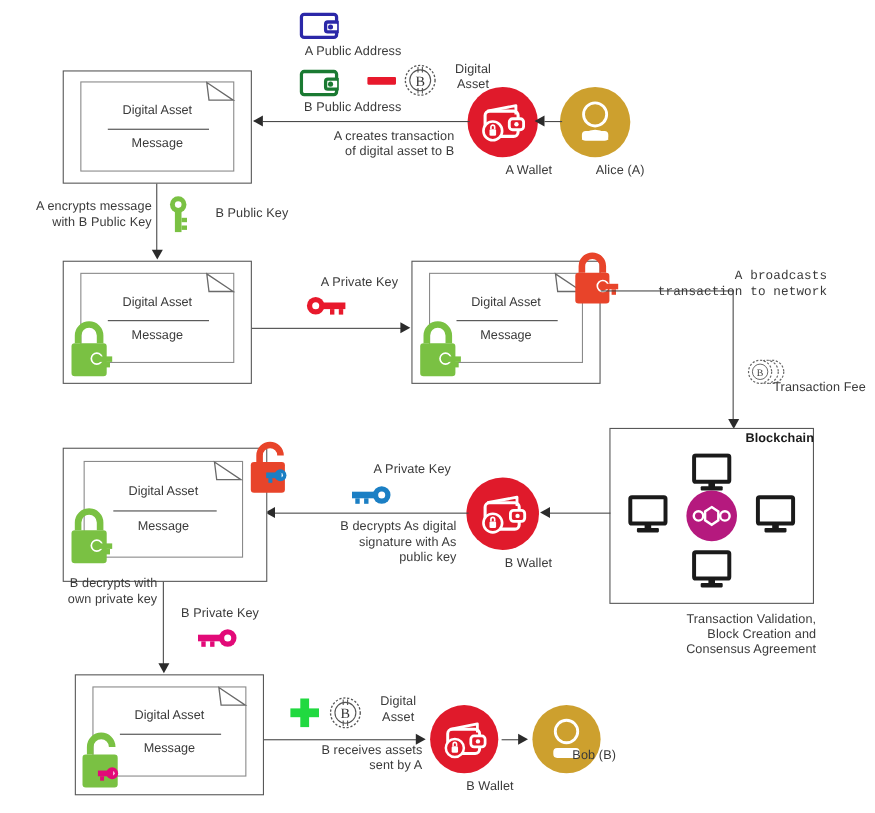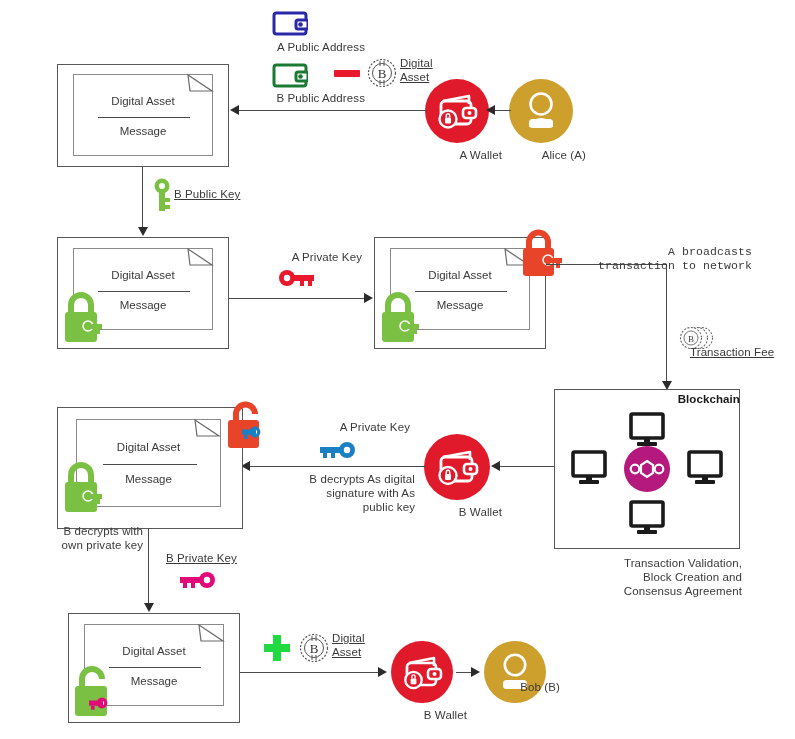--- a/index.html
+++ b/index.html
@@ -23,21 +23,21 @@
   
   .lbl {
     position: absolute;
     font-size: 11.5px;
     line-height: 14px;
     color: #3a3a3a;
     white-space: pre-line;
     letter-spacing: 0.1px;
   }
   .lbl.c  { text-align: right; }
-  .lbl.l  { text-align: left; text-decoration: underline; }
+  .lbl.l  { text-align: center; }
   .lbl.r  { text-align: right; }
   .lbl.bold { font-weight: bold; color: #1a1a1a; }
 
   
   .outerbox {
     position: absolute;
     border: 1.3px solid #585858;
     background: #ffffff;
     box-sizing: border-box;
   }
@@ -168,23 +168,27 @@
       <rect x="20" y="40" width="24" height="9" rx="3.5" fill="#ffffff"></rect>
     </svg>
   </div>
   <div class="lbl c" style="left:496px; top:148px; width:90px;">Alice (A)</div>
 
   <div class="hline" style="left:495px; top:110px; width:16px;"></div>
   <div class="arrowL" style="left:486px; top:105px;"></div>
 
   <div class="hline" style="left:239px; top:110px; width:188px;"></div>
   <div class="arrowL" style="left:230px; top:105px;"></div>
+  <div class="lbl c" style="left:243px; top:117px; width:170px;">A creates transaction
+of digital asset to B</div>
 
   <div class="vline" style="left:142px; top:167px; height:62px;"></div>
   <div class="arrowD" style="left:138px; top:227px;"></div>
+  <div class="lbl r" style="left:5px; top:181px; width:133px;">A encrypts message
+with B Public Key</div>
 
   <svg class="abs" style="left:152px; top:177px;" width="20" height="36" viewBox="0 0 20 36">
     <circle cx="10" cy="9" r="7.5" fill="#7ac143"></circle>
     <circle cx="10" cy="9" r="3" fill="#ffffff"></circle>
     <rect x="7" y="14" width="6" height="20" fill="#7ac143"></rect>
     <rect x="13" y="21" width="5" height="4" fill="#7ac143"></rect>
     <rect x="13" y="28" width="5" height="4" fill="#7ac143"></rect>
   </svg>
   <div class="lbl l" style="left:174px; top:187px; width:110px;">B Public Key</div>
 
@@ -351,21 +355,21 @@
     <circle cx="33" cy="34" r="5.4" fill="#1b7fc4"></circle>
     <circle cx="33" cy="34" r="2.2" fill="#ffffff"></circle>
     <rect x="20" y="31.5" width="14" height="5.2" fill="#1b7fc4"></rect>
     <rect x="22" y="36.7" width="3.6" height="4.2" fill="#1b7fc4"></rect>
   </svg>
 
   <div class="vline" style="left:148px; top:529px; height:76px;"></div>
   <div class="arrowD" style="left:144px; top:603px;"></div>
   <div class="lbl r" style="left:8px; top:524px; width:135px;">B decrypts with
 own private key</div>
-  <div class="lbl l" style="left:166px; top:551px; width:110px;">B Private Key</div>
+  <div class="lbl l" style="left:145px; top:551px; width:110px;">B Private Key</div>
 
   <svg class="abs" style="left:178px; top:570px;" width="38" height="20" viewBox="0 0 38 20">
     <circle cx="29" cy="10" r="8" fill="#e20a78"></circle>
     <circle cx="29" cy="10" r="3.2" fill="#ffffff"></circle>
     <rect x="2" y="7" width="21" height="6" fill="#e20a78"></rect>
     <rect x="5" y="13" width="4" height="5" fill="#e20a78"></rect>
     <rect x="13" y="13" width="4" height="5" fill="#e20a78"></rect>
   </svg>
 
   <div class="outerbox" style="left:68px; top:613px; width:172px; height:110px;"></div>
@@ -399,20 +403,22 @@
     <line x1="14" y1="4" x2="14" y2="9" stroke="#555" stroke-width="1"></line>
     <line x1="18" y1="4" x2="18" y2="9" stroke="#555" stroke-width="1"></line>
     <line x1="14" y1="23" x2="14" y2="28" stroke="#555" stroke-width="1"></line>
     <line x1="18" y1="23" x2="18" y2="28" stroke="#555" stroke-width="1"></line>
   </svg>
   <div class="lbl l" style="left:332px; top:631px; width:60px;">Digital
 Asset</div>
 
   <div class="hline" style="left:240px; top:672px; width:140px;"></div>
   <div class="arrowR" style="left:378px; top:667px;"></div>
+  <div class="lbl c" style="left:244px; top:675px; width:140px;">B receives assets
+sent by A</div>
 
   <div class="circ" style="left:391px; top:641px; width:62px; height:62px; background:#e01a2b;">
     <svg width="62" height="62" viewBox="0 0 62 62">
       <path d="M18 22 L43 17 L43 25" fill="none" stroke="#ffffff" stroke-width="2.5" stroke-linejoin="round"></path>
       <rect x="16" y="22" width="29" height="22" rx="4" fill="none" stroke="#ffffff" stroke-width="2.7"></rect>
       <rect x="37" y="28" width="13" height="10" rx="3" fill="#e01a2b" stroke="#ffffff" stroke-width="2.5"></rect>
       <circle cx="43.5" cy="33" r="2" fill="#ffffff"></circle>
       <circle cx="22.5" cy="39" r="8.2" fill="#e01a2b" stroke="#ffffff" stroke-width="2.3"></circle>
       <rect x="19.6" y="37.5" width="5.8" height="5.8" rx="1.2" fill="#ffffff"></rect>
       <path d="M20.9 37.5 v-2 a1.6 1.6 0 0 1 3.2 0 v2" fill="none" stroke="#ffffff" stroke-width="1.4"></path>

